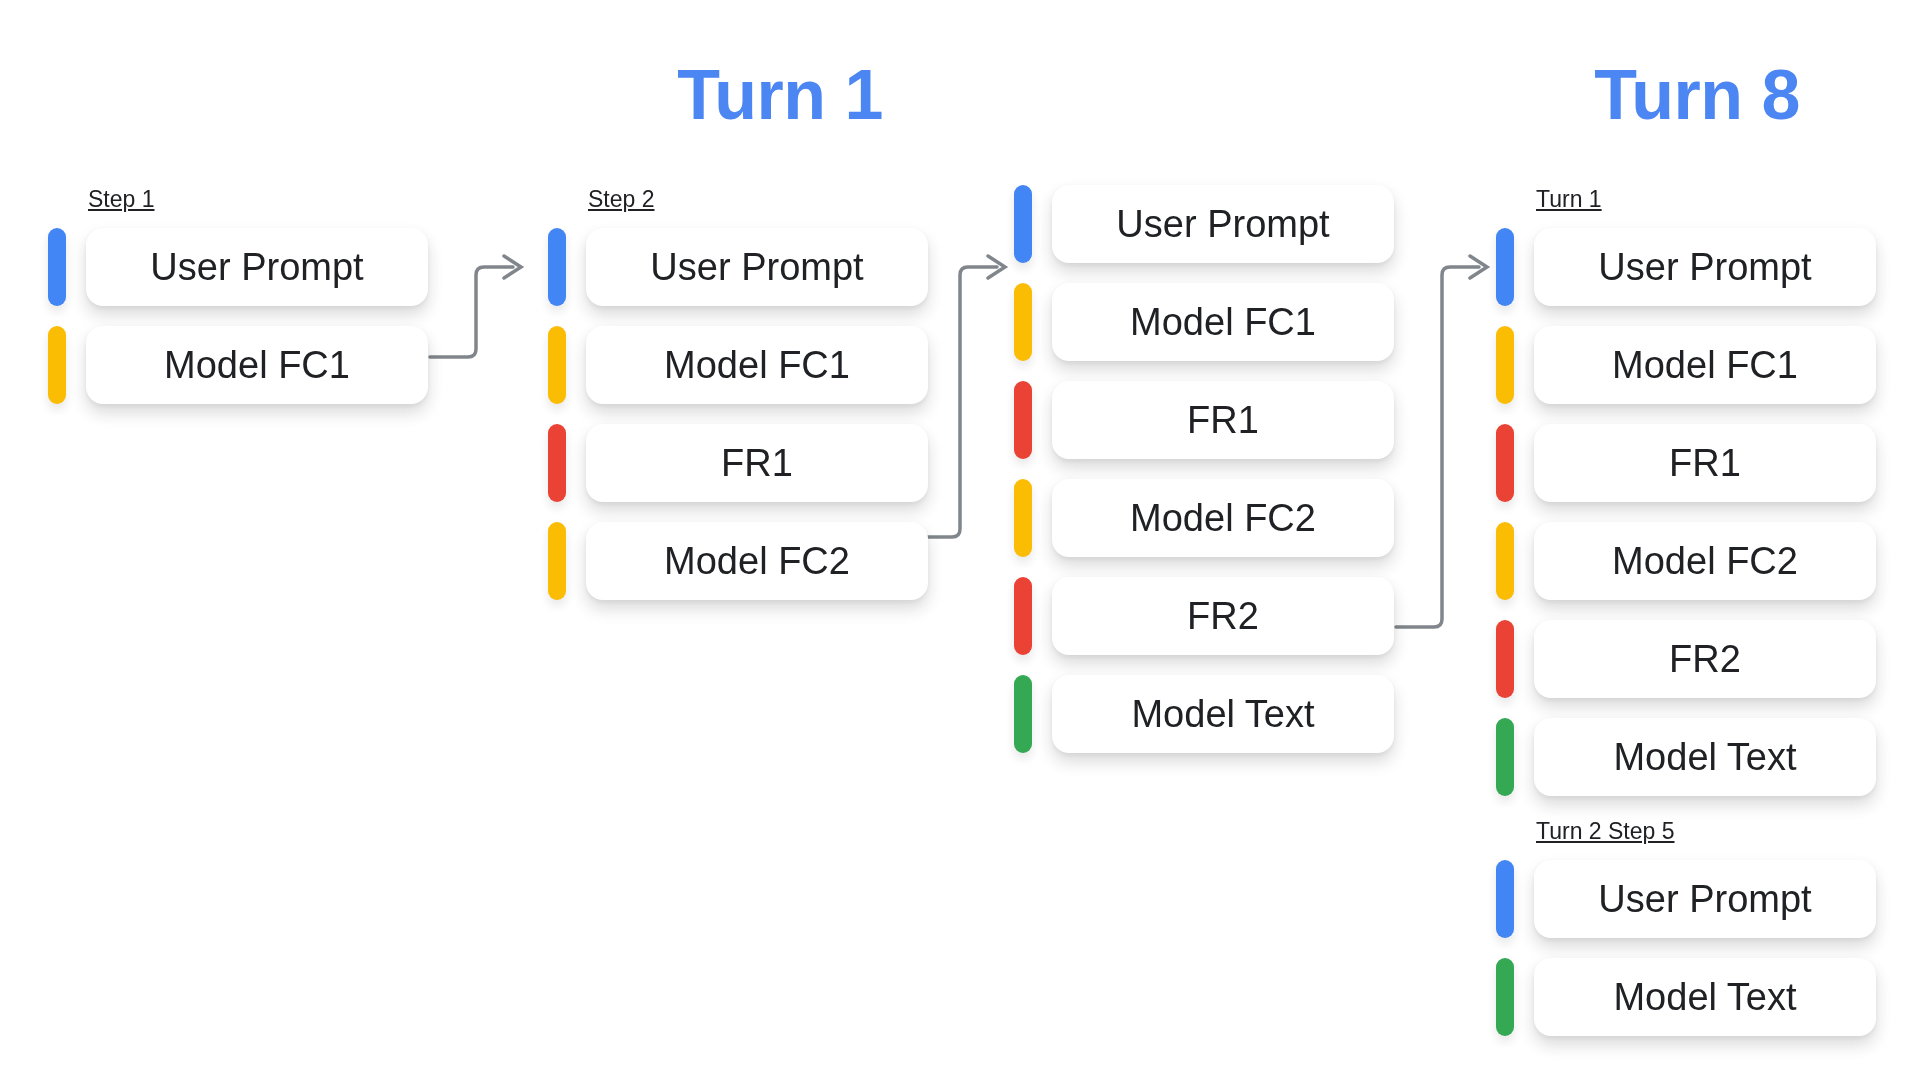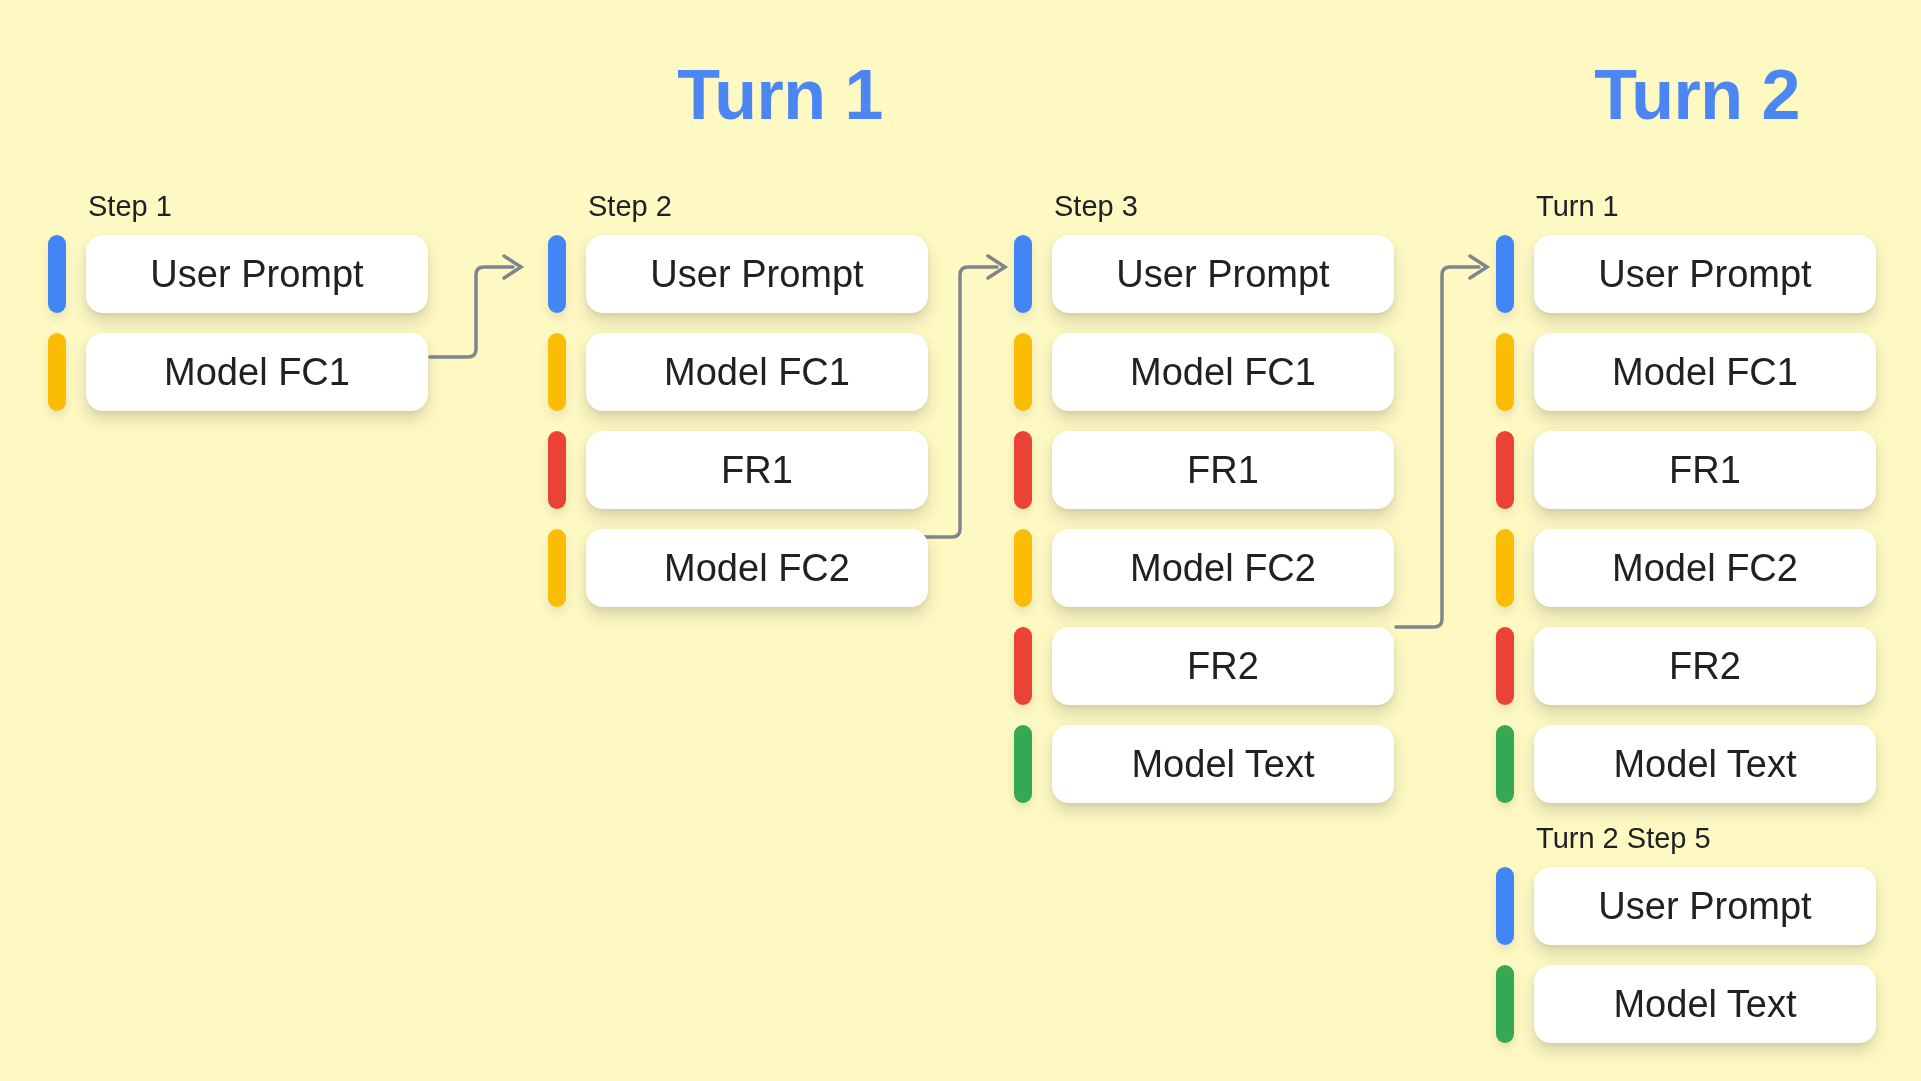--- a/index.html
+++ b/index.html
@@ -1,37 +1,37 @@
 <!DOCTYPE html>
 <html><head>
 <meta charset="utf-8">
 <style>
   html,body { margin:0; padding:0; background:#E9EAEE; }
   .canvas {
     position:relative; width:1921px; height:1081px;
-    background:#fef9c3; overflow:hidden;
+    background:#ffffff; overflow:hidden;
     font-family:"Liberation Sans","DejaVu Sans",sans-serif;
     color:#202124;
   }
   .heading {
     position:absolute; top:60px; transform:translateX(-50%);
     font-size:70px; line-height:70px; font-weight:700; letter-spacing:-0.5px;
     white-space:nowrap;
   }
   #turn1-heading { left:780px; }
   #turn2-heading { left:1697px; }
   .column { position:absolute; }
   #col-step1 { left:48px;   top:185px; }
   #col-step2 { left:548px;  top:185px; }
   #col-step3 { left:1014px; top:185px; }
   #col-turn1 { left:1496px; top:185px; }
   #col-turn2-step1 { left:1496px; top:817px; }
   .col-label {
-    font-size:29px; line-height:28px; height:28px;
-    margin:7px 0 15px 40px; color:#202124; white-space:nowrap;
+    font-size:23px; line-height:28px; height:28px;
+    margin:0 0 15px 40px; color:#202124; white-space:nowrap;text-decoration:underline;
   }
   .rows { display:flex; flex-direction:column; gap:12px; }
   .row { display:flex; align-items:stretch; height:86px;text-align:right; }
   .bar {
     width:18px; height:78px; border-radius:9px; margin-right:20px;
     box-shadow:0 6px 10px rgba(32,33,36,0.10);
   }
   .box {
     width:342px; height:78px; background:#FFFFFF; border-radius:17px;
     display:flex; align-items:center; justify-content:center;
@@ -42,21 +42,21 @@
     position:absolute; left:0; top:0; width:1921px; height:1081px;
     pointer-events:none;
   }
 </style>
 </head>
 <body>
 
 <div class="canvas">
 
   <div class="heading" id="turn1-heading" style="color: rgb(76, 134, 242);">Turn 1</div>
-  <div class="heading" id="turn2-heading" style="color: rgb(76, 134, 242);">Turn 2</div>
+  <div class="heading" id="turn2-heading" style="color: rgb(76, 134, 242);">Turn 8</div>
 
   <svg id="arrows-layer" width="1921" height="1081" viewBox="0 0 1921 1081">
       <path d="M 430 357 H 468 Q 476 357 476 349 V 275 Q 476 267 484 267 H 513" fill="none" stroke="#80868B" stroke-width="3.5" stroke-linecap="round"></path>
       <path d="M 504 256 L 521 267 L 504 278" fill="none" stroke="#80868B" stroke-width="3.5" stroke-linecap="round" stroke-linejoin="miter"></path>
       <path d="M 912 537 H 952 Q 960 537 960 529 V 275 Q 960 267 968 267 H 997" fill="none" stroke="#80868B" stroke-width="3.5" stroke-linecap="round"></path>
       <path d="M 988 256 L 1005 267 L 988 278" fill="none" stroke="#80868B" stroke-width="3.5" stroke-linecap="round" stroke-linejoin="miter"></path>
       <path d="M 1396 627 H 1434 Q 1442 627 1442 619 V 275 Q 1442 267 1450 267 H 1479" fill="none" stroke="#80868B" stroke-width="3.5" stroke-linecap="round"></path>
       <path d="M 1470 256 L 1487 267 L 1470 278" fill="none" stroke="#80868B" stroke-width="3.5" stroke-linecap="round" stroke-linejoin="miter"></path>
     </svg>
 
@@ -90,21 +90,20 @@
         <div class="box">FR1</div>
       </div>
       <div class="row">
         <div class="bar" style="background-color: rgb(251, 188, 4);"></div>
         <div class="box">Model FC2</div>
       </div>
     </div>
   </div>
 
   <div class="column" id="col-step3">
-    <div class="col-label">Step 3</div>
     <div class="rows">
       <div class="row">
         <div class="bar" style="background-color: rgb(66, 133, 244);"></div>
         <div class="box">User Prompt</div>
       </div>
       <div class="row">
         <div class="bar" style="background-color: rgb(251, 188, 4);"></div>
         <div class="box">Model FC1</div>
       </div>
       <div class="row">

